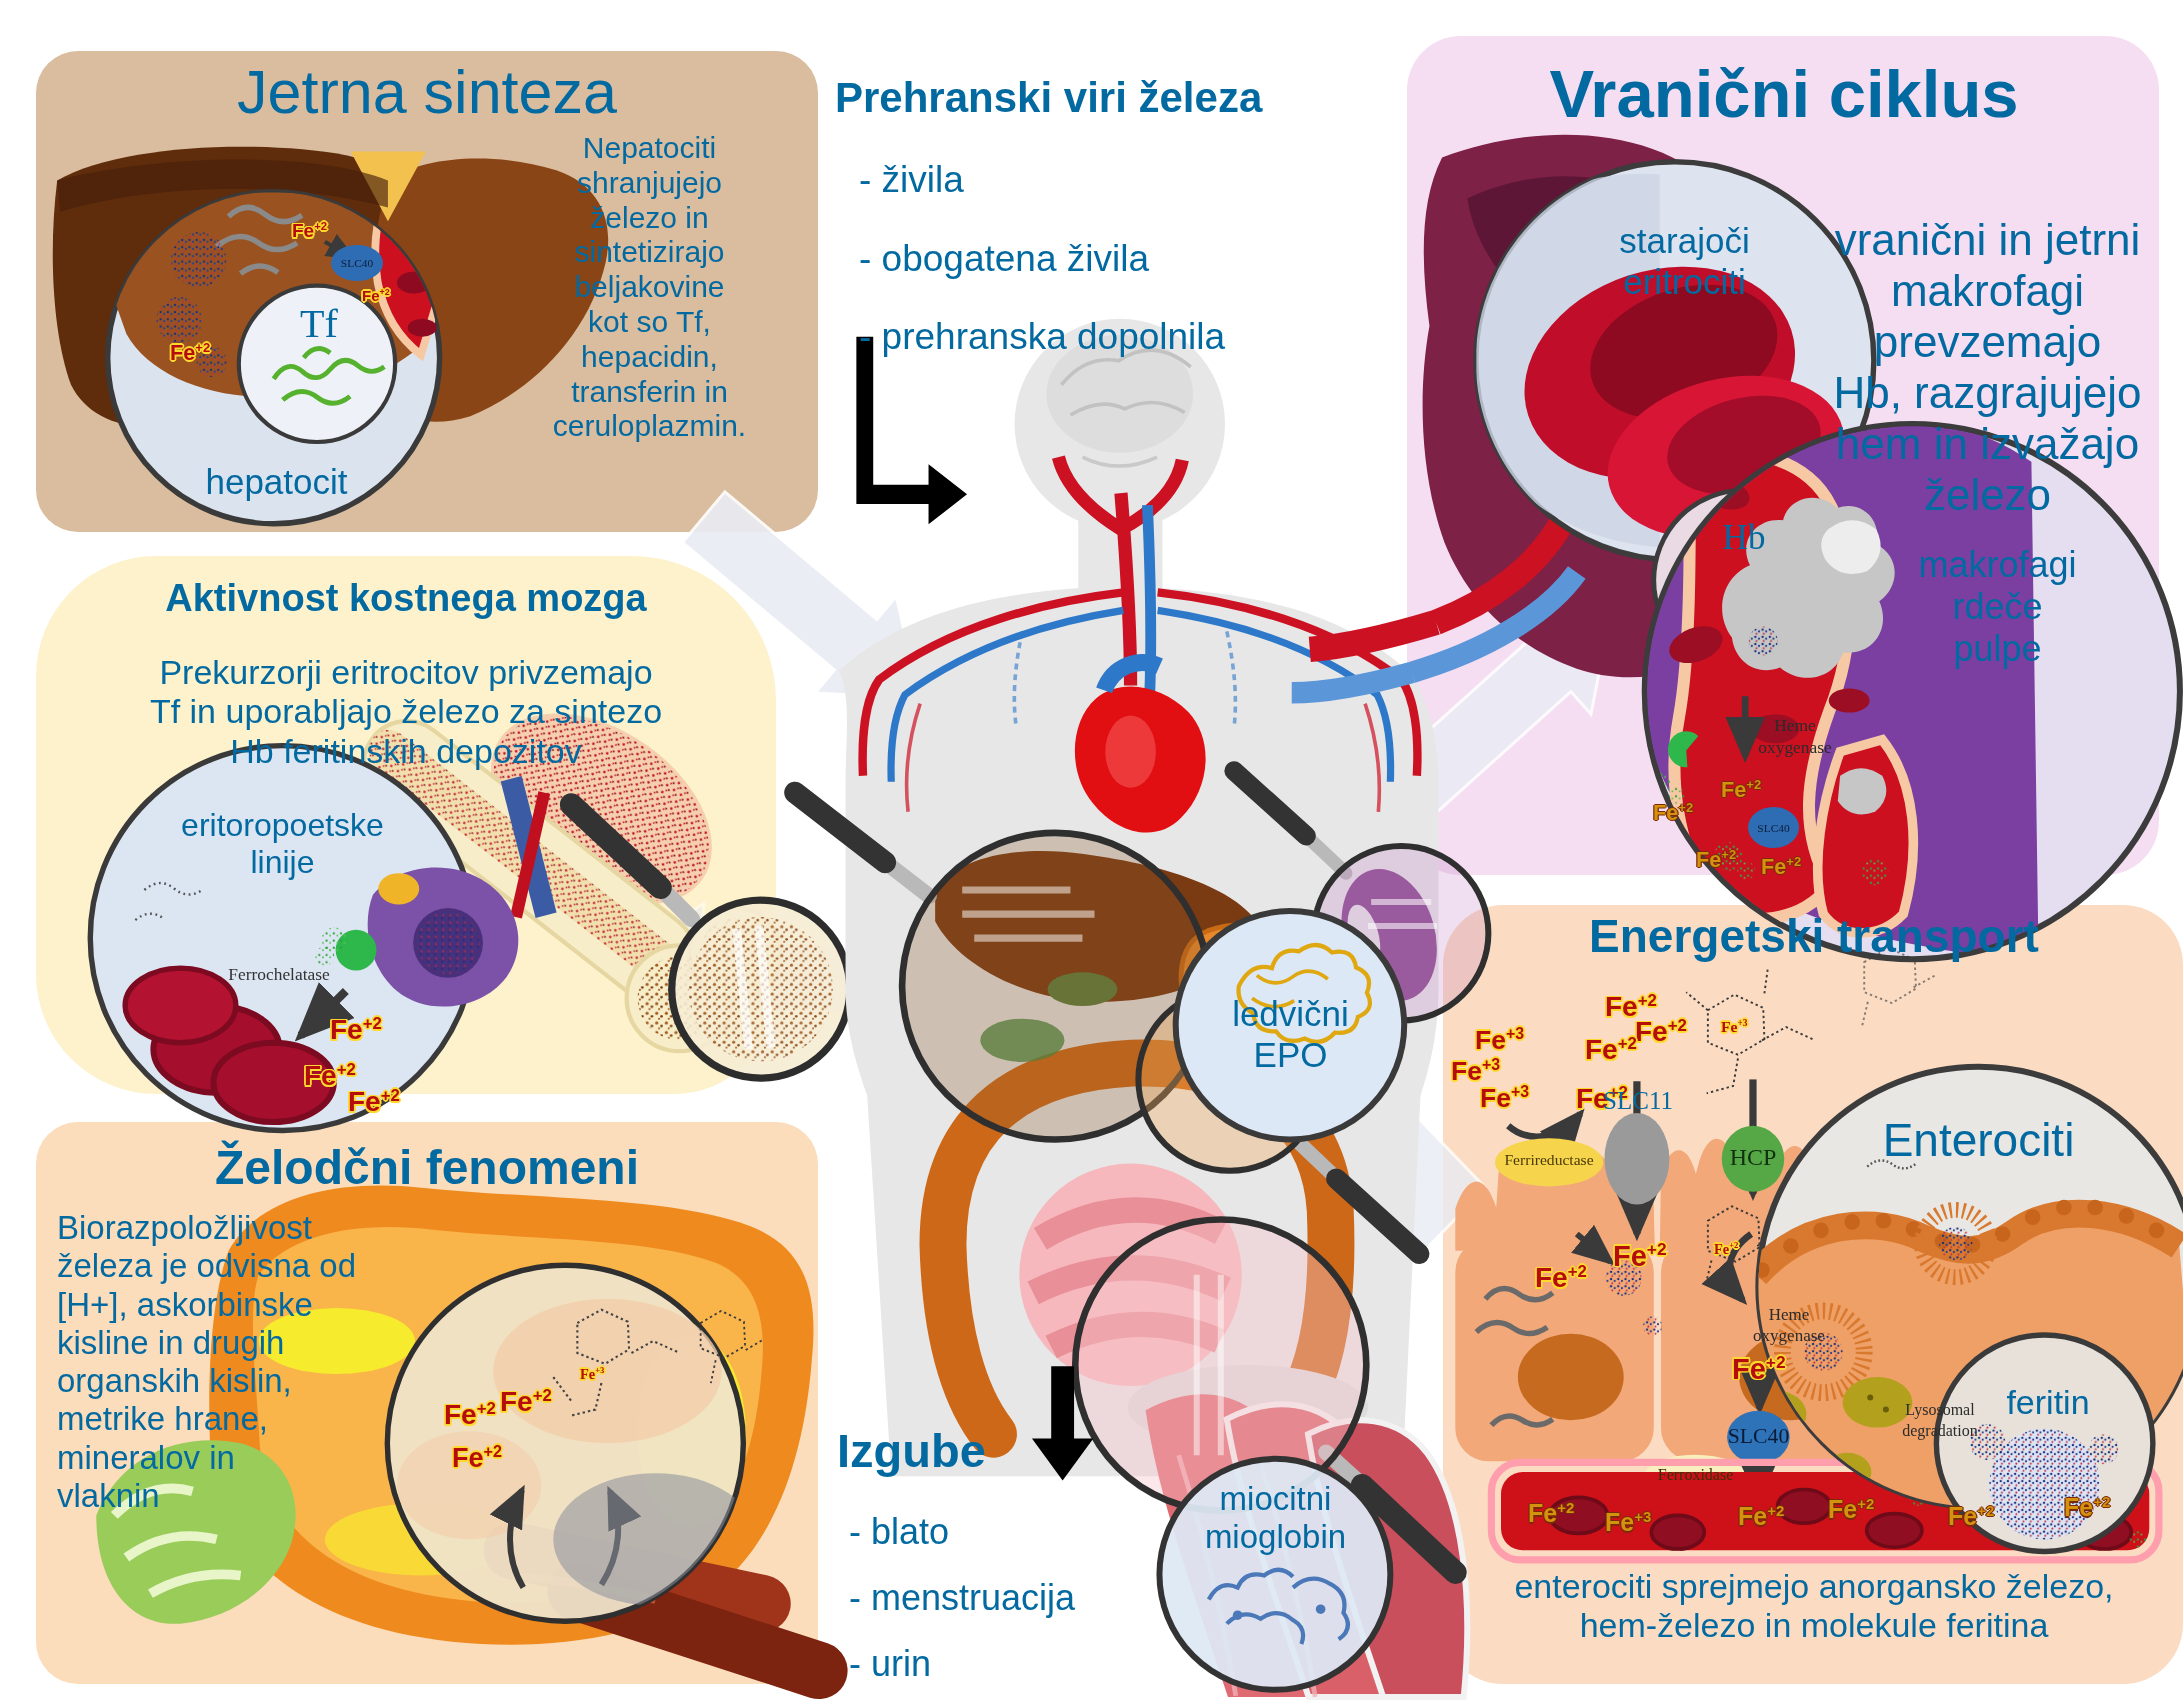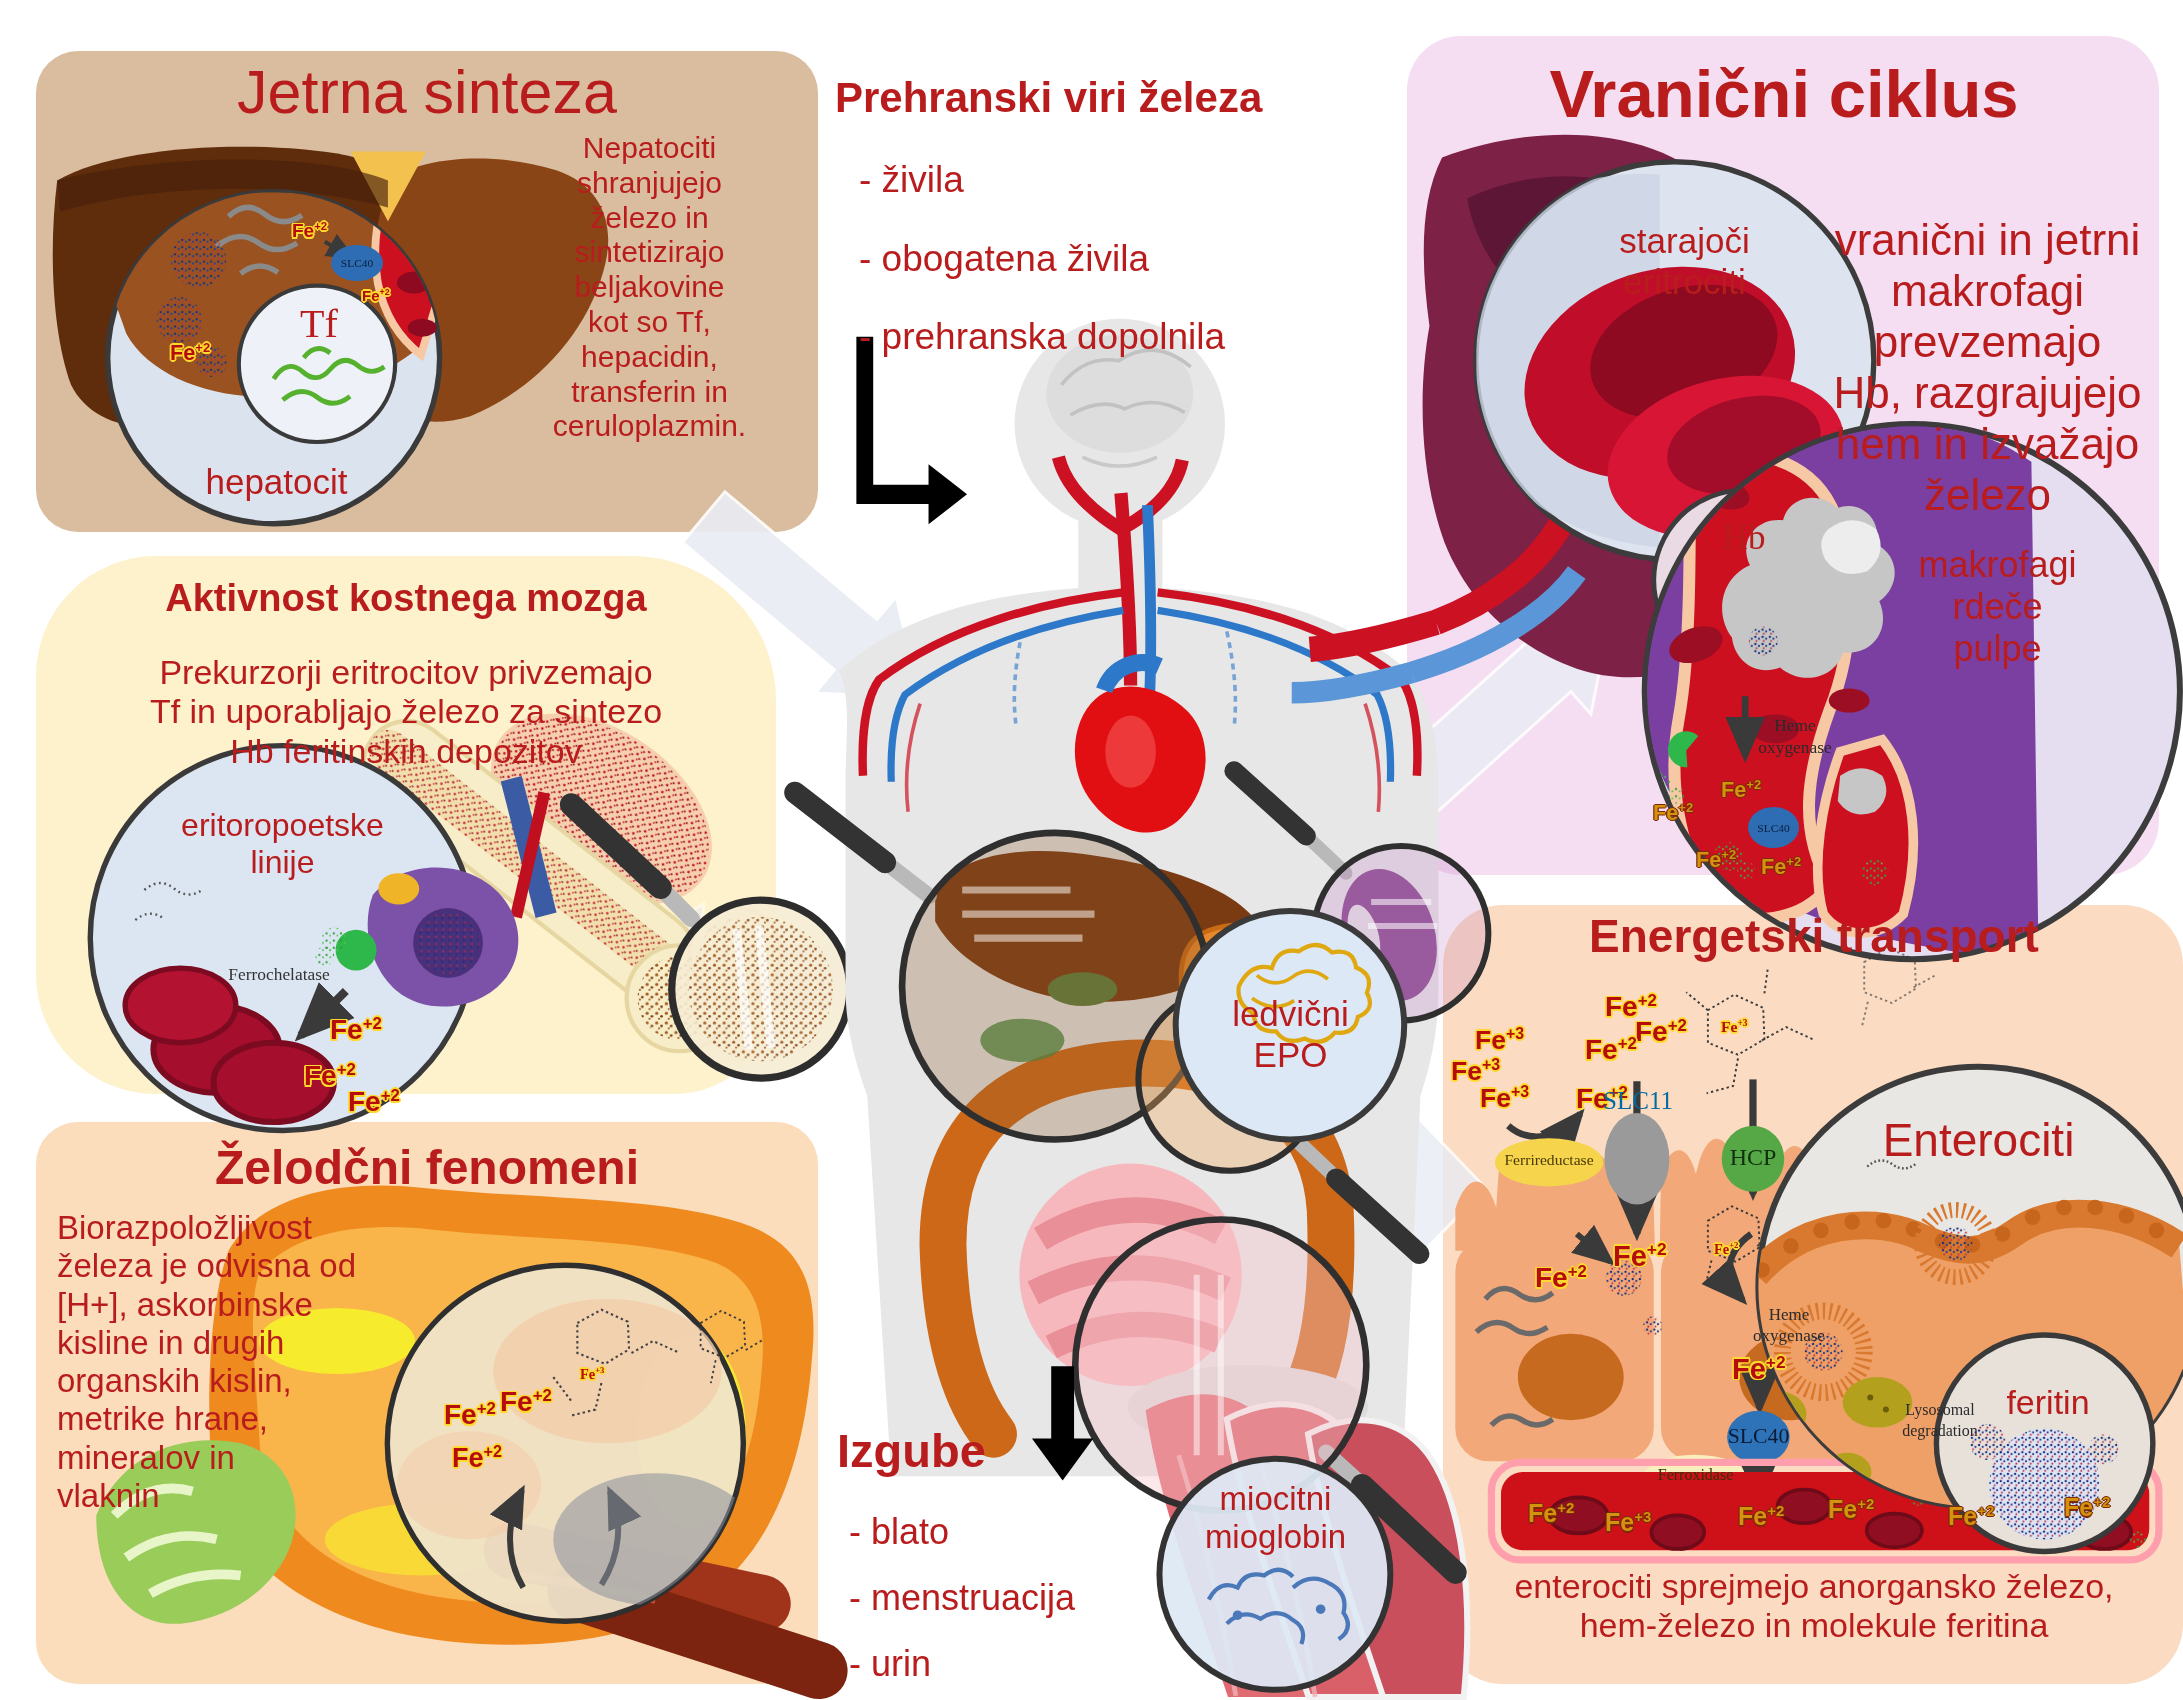--- a/index.html
+++ b/index.html
@@ -1,20 +1,20 @@
 <!DOCTYPE html>
 <html style="font-size:9.6px"><head>
 <meta charset="utf-8">
 <style>
   html,body{margin:0;padding:0;background:#fff;}
   #canvas{position:relative;width:2183px;height:1700px;background:#ffffff;overflow:hidden;
           font-family:"Liberation Sans",sans-serif;}
   .panel{position:absolute;}
   svg{position:absolute;left:0;top:0;}
-  .t{position:absolute;color:#b91c1c;line-height:1.16;}
+  .t{position:absolute;color:#0369a1;line-height:1.16;}
   .c{text-align:center;}
   .pre{white-space:pre-line;}
   .nw{white-space:nowrap;}
   .b{font-weight:bold;}
   .ser{font-family:"Liberation Serif",serif;}
   .fe,.feg{position:absolute;font-weight:bold;color:#b50d0d;white-space:nowrap;
     text-shadow:-1.8px 0 #ffd92e,1.8px 0 #ffd92e,0 -1.8px #ffd92e,0 1.8px #ffd92e,
                 -1.2px -1.2px #ffd92e,1.2px 1.2px #ffd92e,-1.2px 1.2px #ffd92e,1.2px -1.2px #ffd92e;}
   .feg{color:#d4920e;
     text-shadow:-1.2px 0 #7a2a08,1.2px 0 #7a2a08,0 -1.2px #7a2a08,0 1.2px #7a2a08;}

